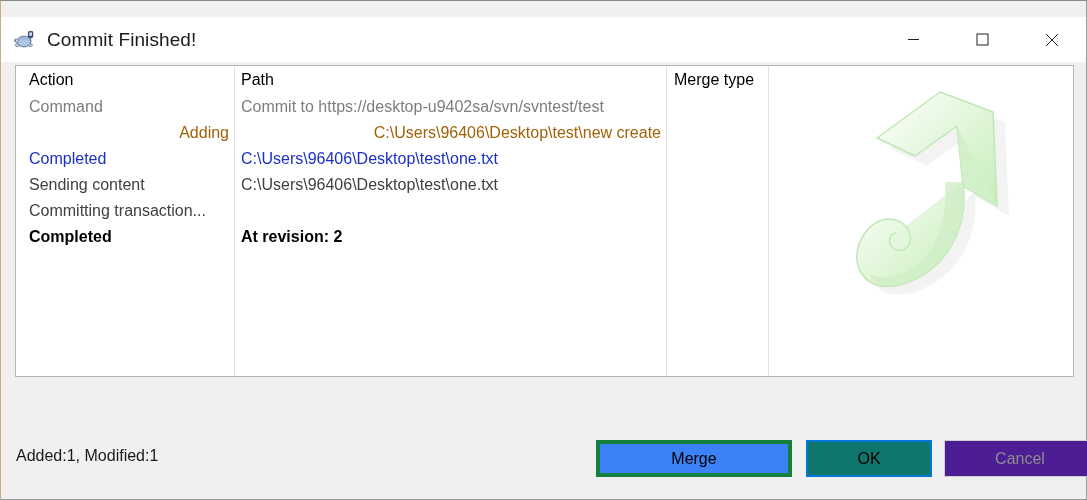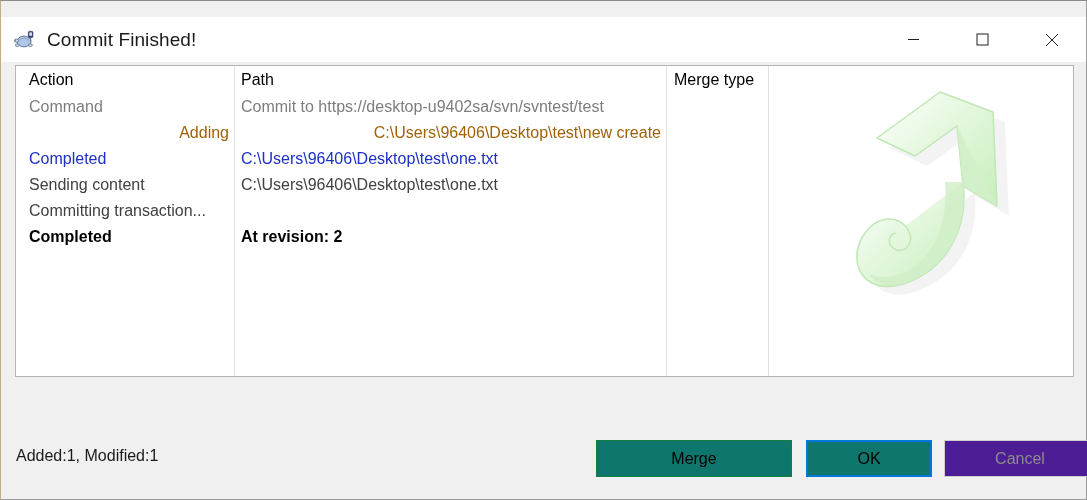--- a/index.html
+++ b/index.html
@@ -151,22 +151,22 @@
   }
 
   .btn {
     position: absolute;
     height: 37px;
     font-family: "Liberation Sans", sans-serif;
     font-size: 16px;
     display: flex;
     align-items: center;
     justify-content: center;
-    background: #0f766e;
-    border: 1px solid #15803d;
+    background: #3b82f6;
+    border: 4px solid #15803d;
     color: #000000;
   }
   #btn-merge { left: 595px; top: 439px; width: 196px; }
   #btn-ok {
     left: 805px; top: 439px; width: 126px;
     border: 2px solid #0078d7;
     background: #0f766e;
   }
   #btn-cancel {
     left: 943px; top: 439px; width: 152px;

